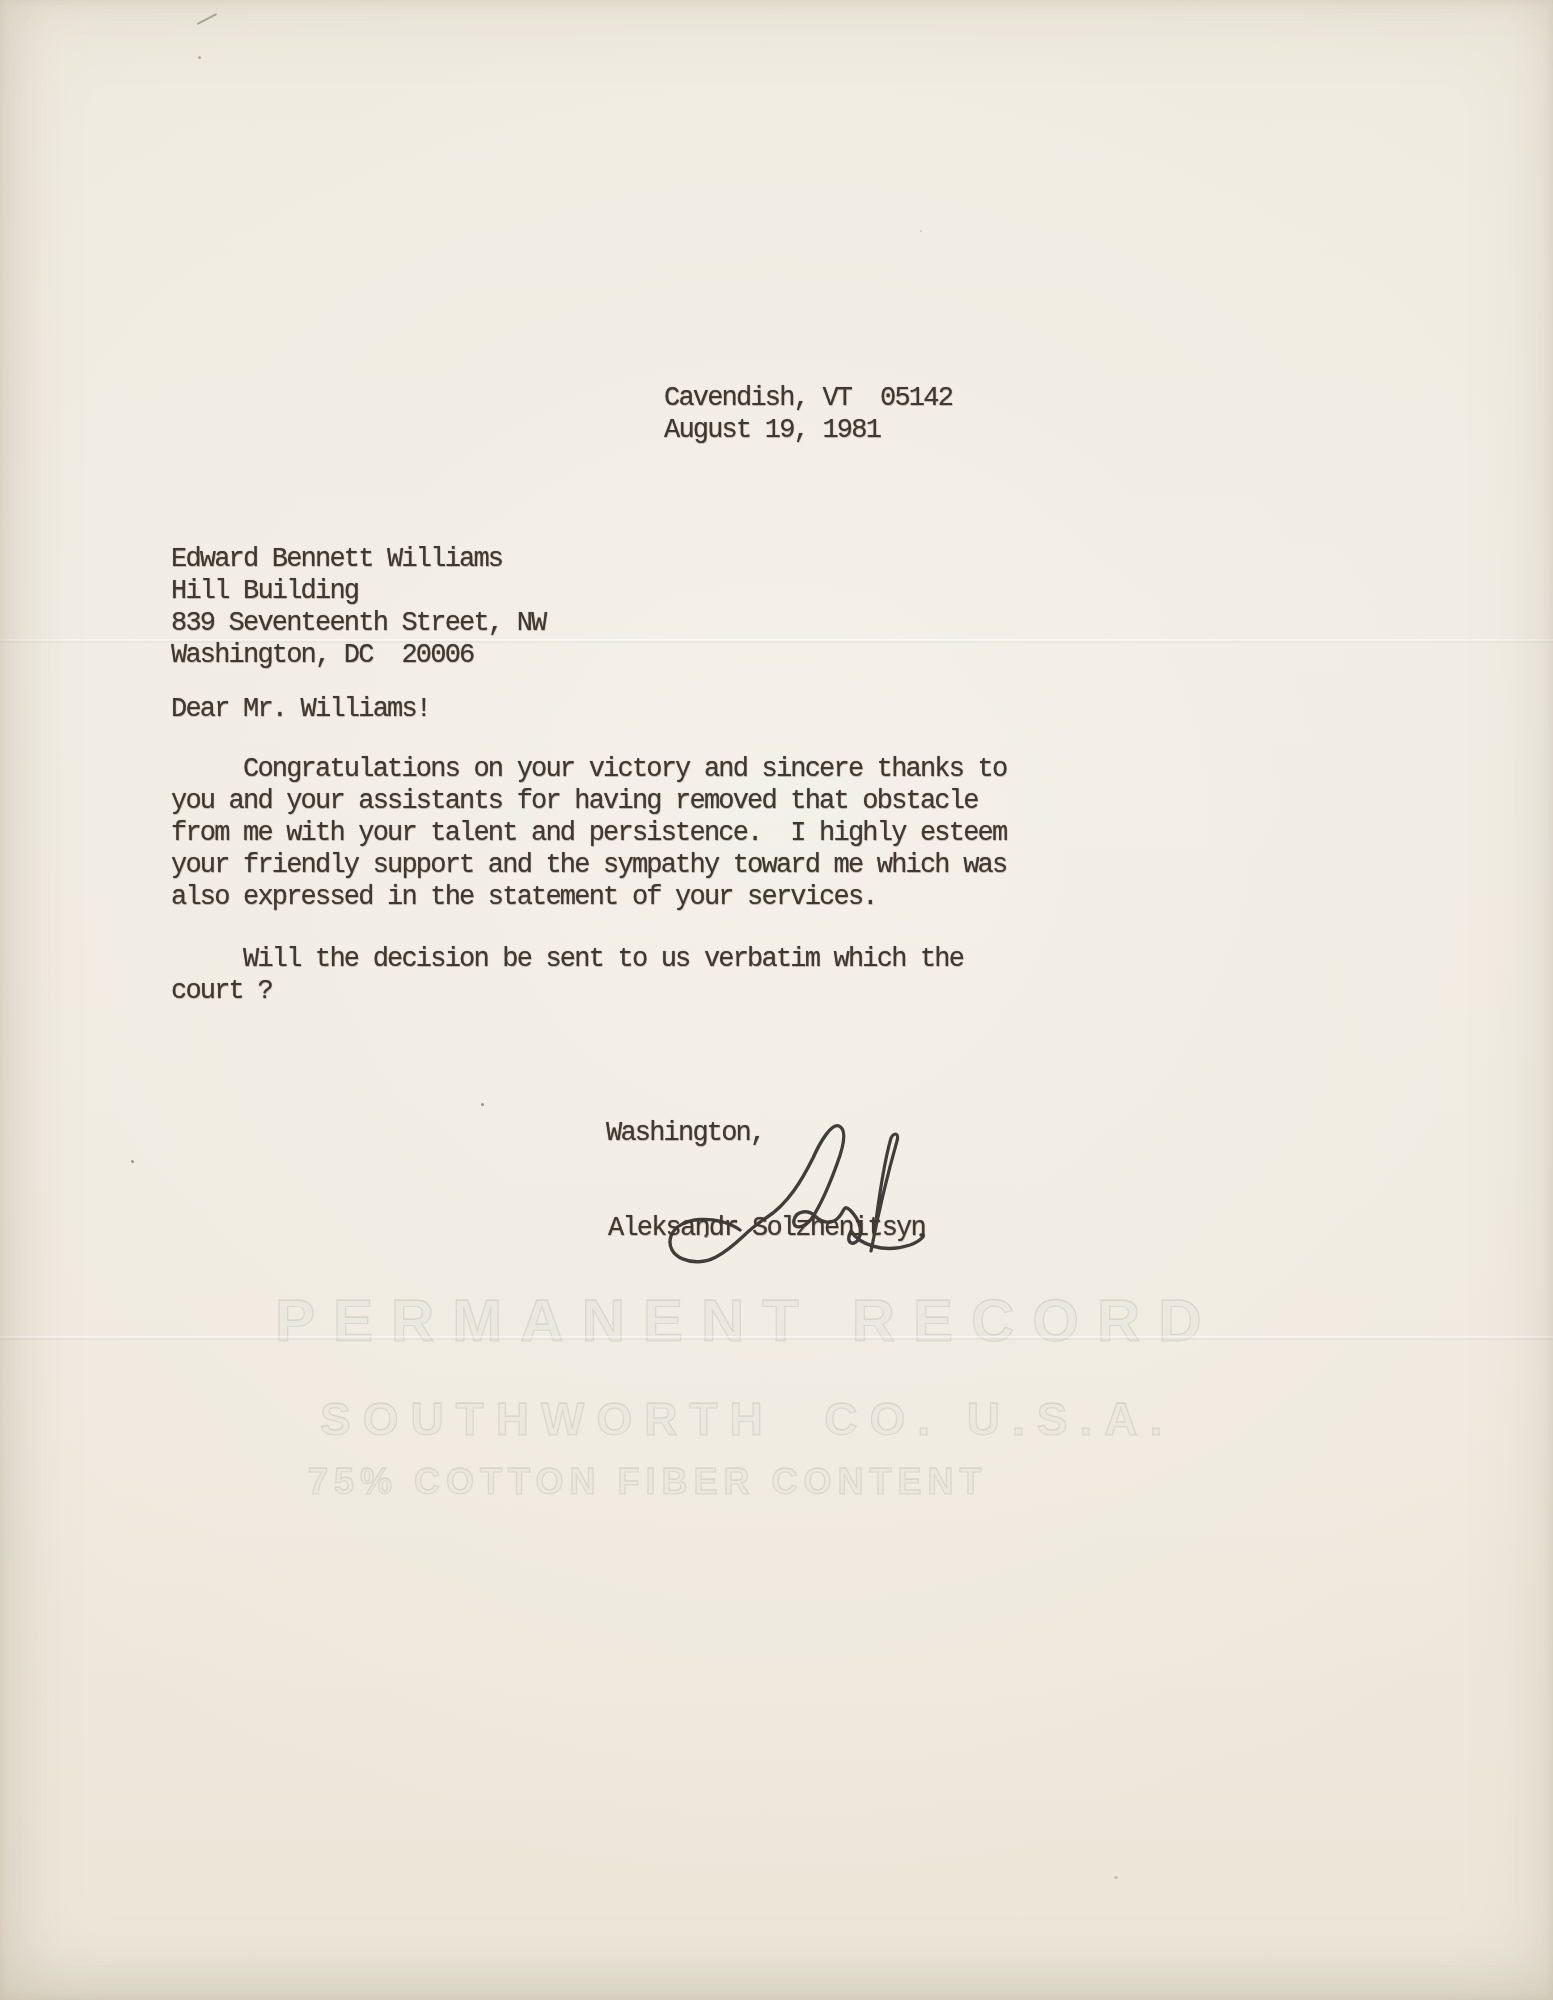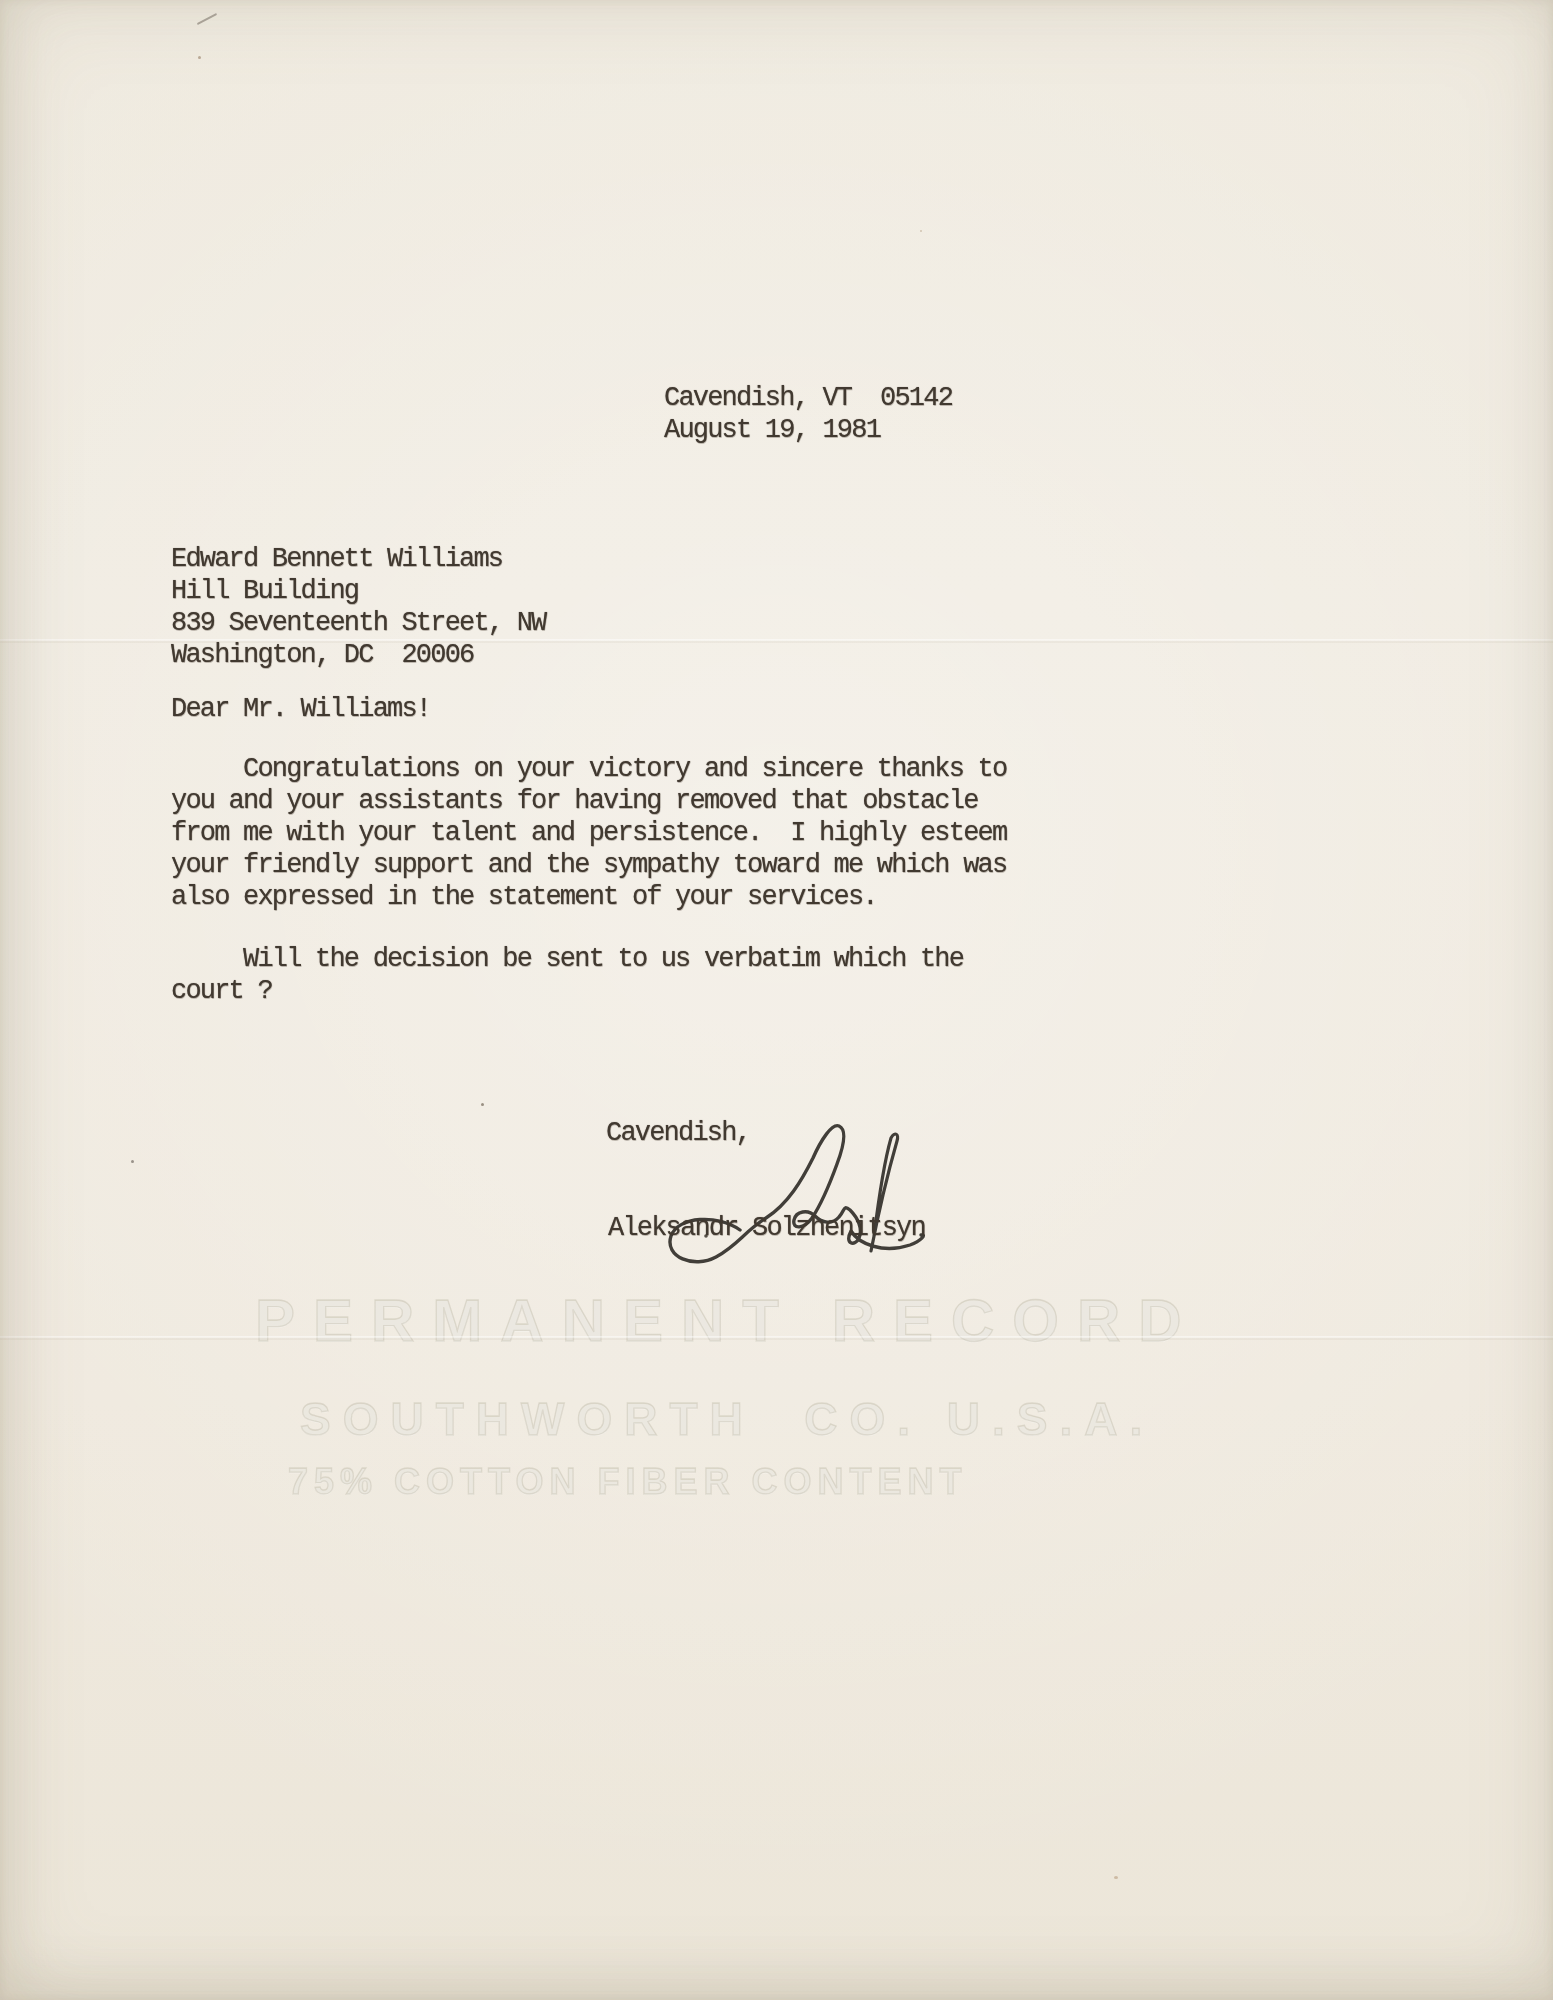--- a/index.html
+++ b/index.html
@@ -57,20 +57,21 @@
 
   
   .wm {
     position: absolute;
     font-family: "Liberation Sans", sans-serif;
     font-weight: bold;
     white-space: pre;
     color: rgba(201,197,180,0.26);
     -webkit-text-stroke: 1.3px rgba(192,188,170,0.40);
     text-shadow: 0 1px 0 rgba(255,255,255,0.45);
+    margin-left: 20px;
   }
   .wm-1 { left: 255px; top: 1286px; font-size: 60px; letter-spacing: 18px; }
   .wm-2 { left: 300px; top: 1392px; font-size: 46px; letter-spacing: 12px; }
   .wm-3 { left: 288px; top: 1461px; font-size: 36px; letter-spacing: 6px;  }
 
   
   .crease {
     position: absolute;
     left: 0;
     width: 1553px;
@@ -130,21 +131,21 @@
   <div class="typed para-1">     Congratulations on your victory and sincere thanks to
 you and your assistants for having removed that obstacle
 from me with your talent and persistence.  I highly esteem
 your friendly support and the sympathy toward me which was
 also expressed in the statement of your services.</div>
 
   <div class="typed para-2">     Will the decision be sent to us verbatim which the
 court ?</div>
 
 
-  <div class="typed valediction">Cavendish,</div>
+  <div class="typed valediction">Washington,</div>
 
   <div class="sig-wrap">
     <svg width="300" height="158" viewBox="0 0 300 158">
       <g fill="none" stroke="#33302b" stroke-linecap="round" stroke-linejoin="round" opacity="0.92">
 
         <path stroke-width="3.4" d="
           M 100,112
           C 78,96 38,98 31,118
           C 24,139 54,151 76,139
           C 98,127 104,114 126,100

